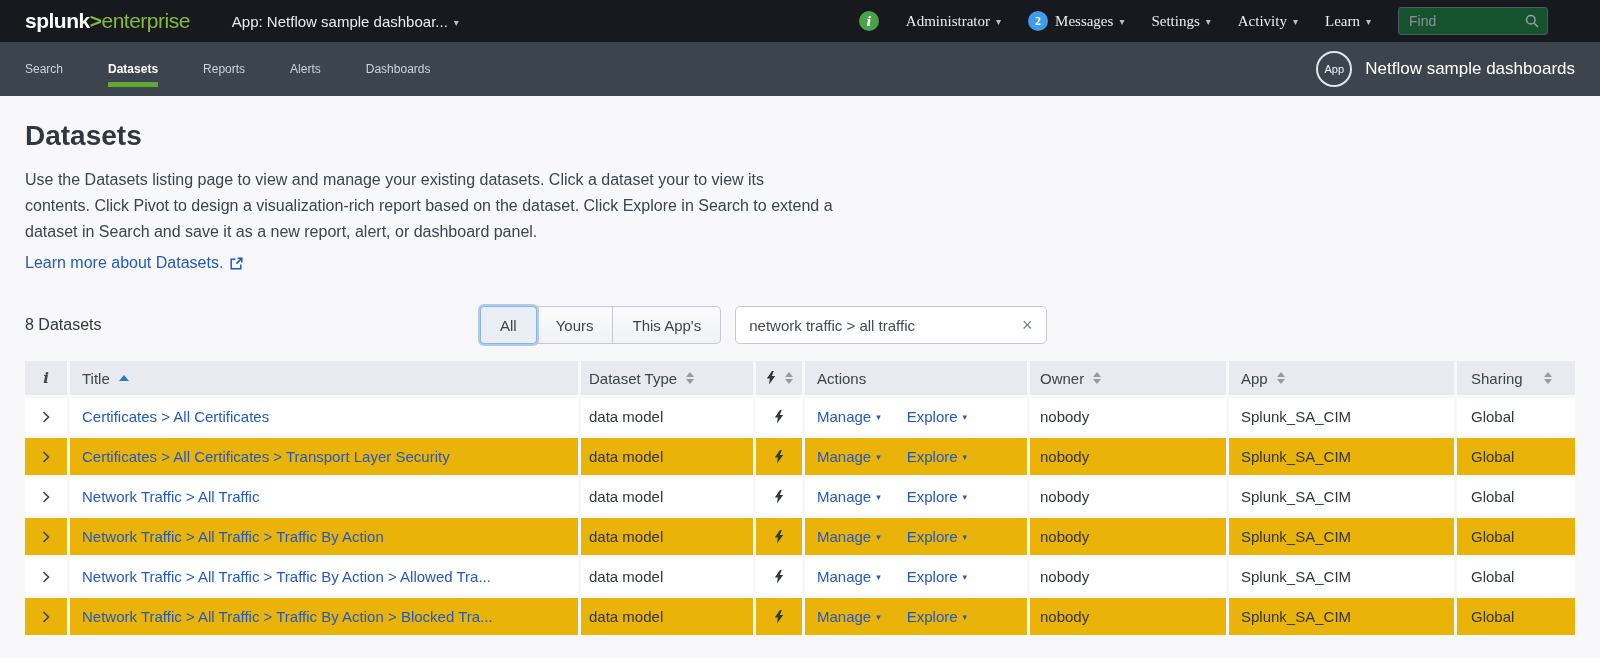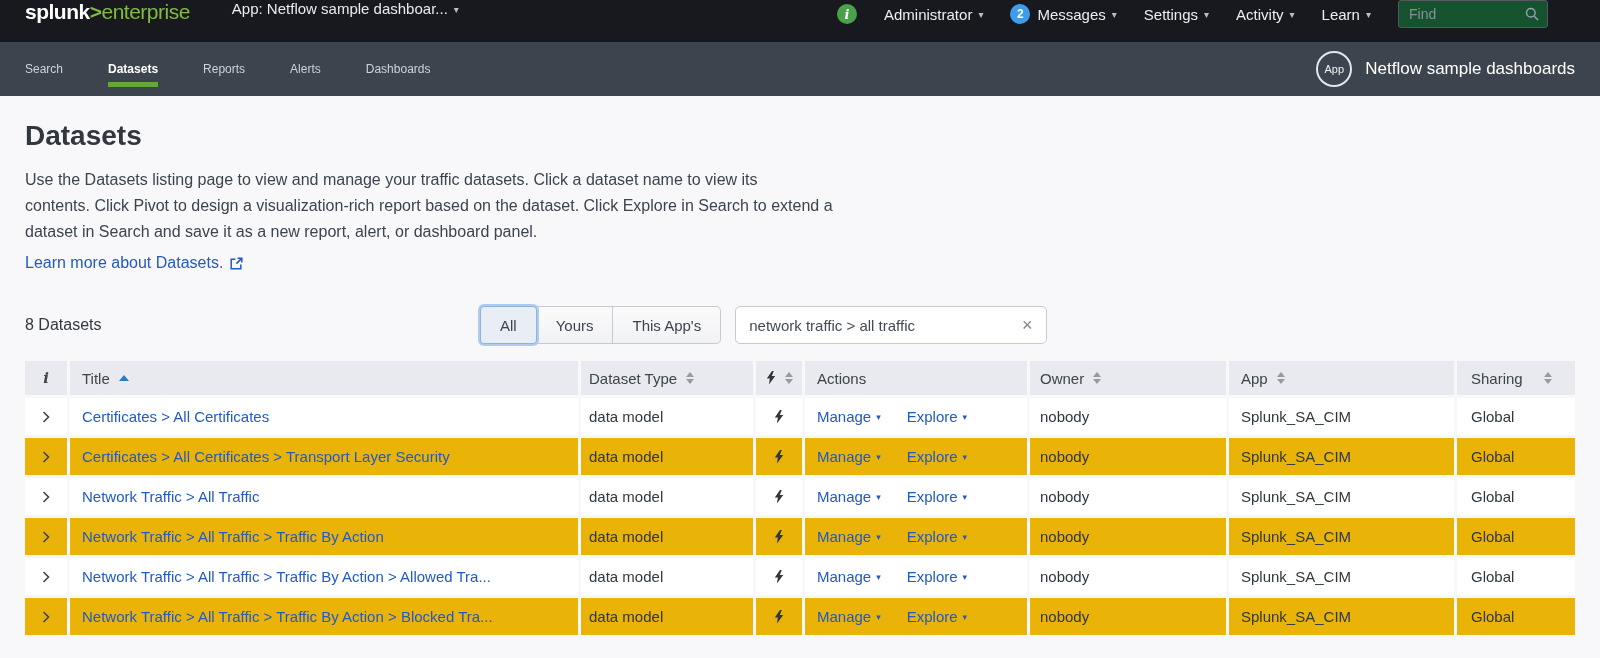--- a/index.html
+++ b/index.html
@@ -1,28 +1,28 @@
 <!DOCTYPE html>
 <html><head>
 <meta charset="utf-8">
 <style>
   * { margin:0; padding:0; box-sizing:border-box; }
   html,body { width:1600px; height:658px; overflow:hidden; }
   body { font-family:"Liberation Sans", sans-serif; background:#f8f8fb; color:#31373e; }
 
   
-  .topbar { height:42px; background:#17191e; display:flex; align-items:flex-start; padding:0 52px 0 25px; }
+  .topbar { height:42px; background:#17191e; display:flex; align-items:center; padding:0 52px 0 25px; }
   .logo { font-size:21px; letter-spacing:-0.5px; cursor:pointer; white-space:nowrap; }
   .logo .brand { color:#ffffff; font-weight:bold; }
   .logo .gt { color:#81bb3f; font-weight:bold; }
   .logo .product { color:#81bb3f; font-weight:normal; }
   .app-menu { margin-left:42px; color:#e9ebee; font-size:15px; cursor:pointer; white-space:nowrap; }
   .caret { font-size:10px; color:#b9bec5; margin-left:6px; vertical-align:1px; }
   .topbar-right { margin-left:auto; display:flex; align-items:center; gap:27px; }
-  .tb-item { color:#eceef0; font-size:15px; cursor:pointer; display:flex; align-items:center; white-space:nowrap; }
+  .tb-item { color:#eceef0; font-size:15px; cursor:pointer; display:flex; align-items:center; white-space:nowrap;font-family:Liberation Serif, serif; }
   .circle { width:20px; height:20px; border-radius:50%; color:#fff; font-size:12px; font-weight:bold;
             display:inline-flex; align-items:center; justify-content:center; }
   .info-circle { background:#4aa14a; font-family:"DejaVu Serif",serif; font-style:italic; font-size:13px; }
   .msg-badge { background:#3f9ce8; margin-right:7px; }
   .find-box { width:150px; height:28px; background:#14532d; border:1px solid #53575e; border-radius:3px;
               display:flex; align-items:center; padding:0 8px 0 10px; }
   .find-box input { flex:1; min-width:0; background:transparent; border:none; outline:none; color:#d0d4d9; font-size:14px; font-family:inherit; }
   .find-box input::placeholder { color:#8a9199; }
 
   
@@ -132,21 +132,21 @@
   <div class="nav-tab">Dashboards</div>
   <div class="navbar-right">
     <div class="app-badge">App</div>
     <div class="app-name">Netflow sample dashboards</div>
   </div>
 </div>
 
 <div class="content">
   <div class="page-title">Datasets</div>
   <div class="page-desc">
-    <div>Use the Datasets listing page to view and manage your traffic datasets. Click a dataset name to view its</div>
+    <div>Use the Datasets listing page to view and manage your existing datasets. Click a dataset your to view its</div>
     <div>contents. Click Pivot to design a visualization-rich report based on the dataset. Click Explore in Search to extend a</div>
     <div>dataset in Search and save it as a new report, alert, or dashboard panel.</div>
   </div>
   <a class="learn-more">
     <span>Learn more about Datasets.</span>
     <svg width="13" height="13" viewBox="0 0 13 13">
       <path d="M5.5 2.2 H1.2 V11.8 H10.8 V7.5" fill="none" stroke="#2259c4" stroke-width="1.5"></path>
       <path d="M7.6 1.2 H11.8 V5.4" fill="none" stroke="#2259c4" stroke-width="1.5"></path>
       <line x1="11.4" y1="1.6" x2="6.4" y2="6.6" stroke="#2259c4" stroke-width="1.5"></line>
     </svg>

